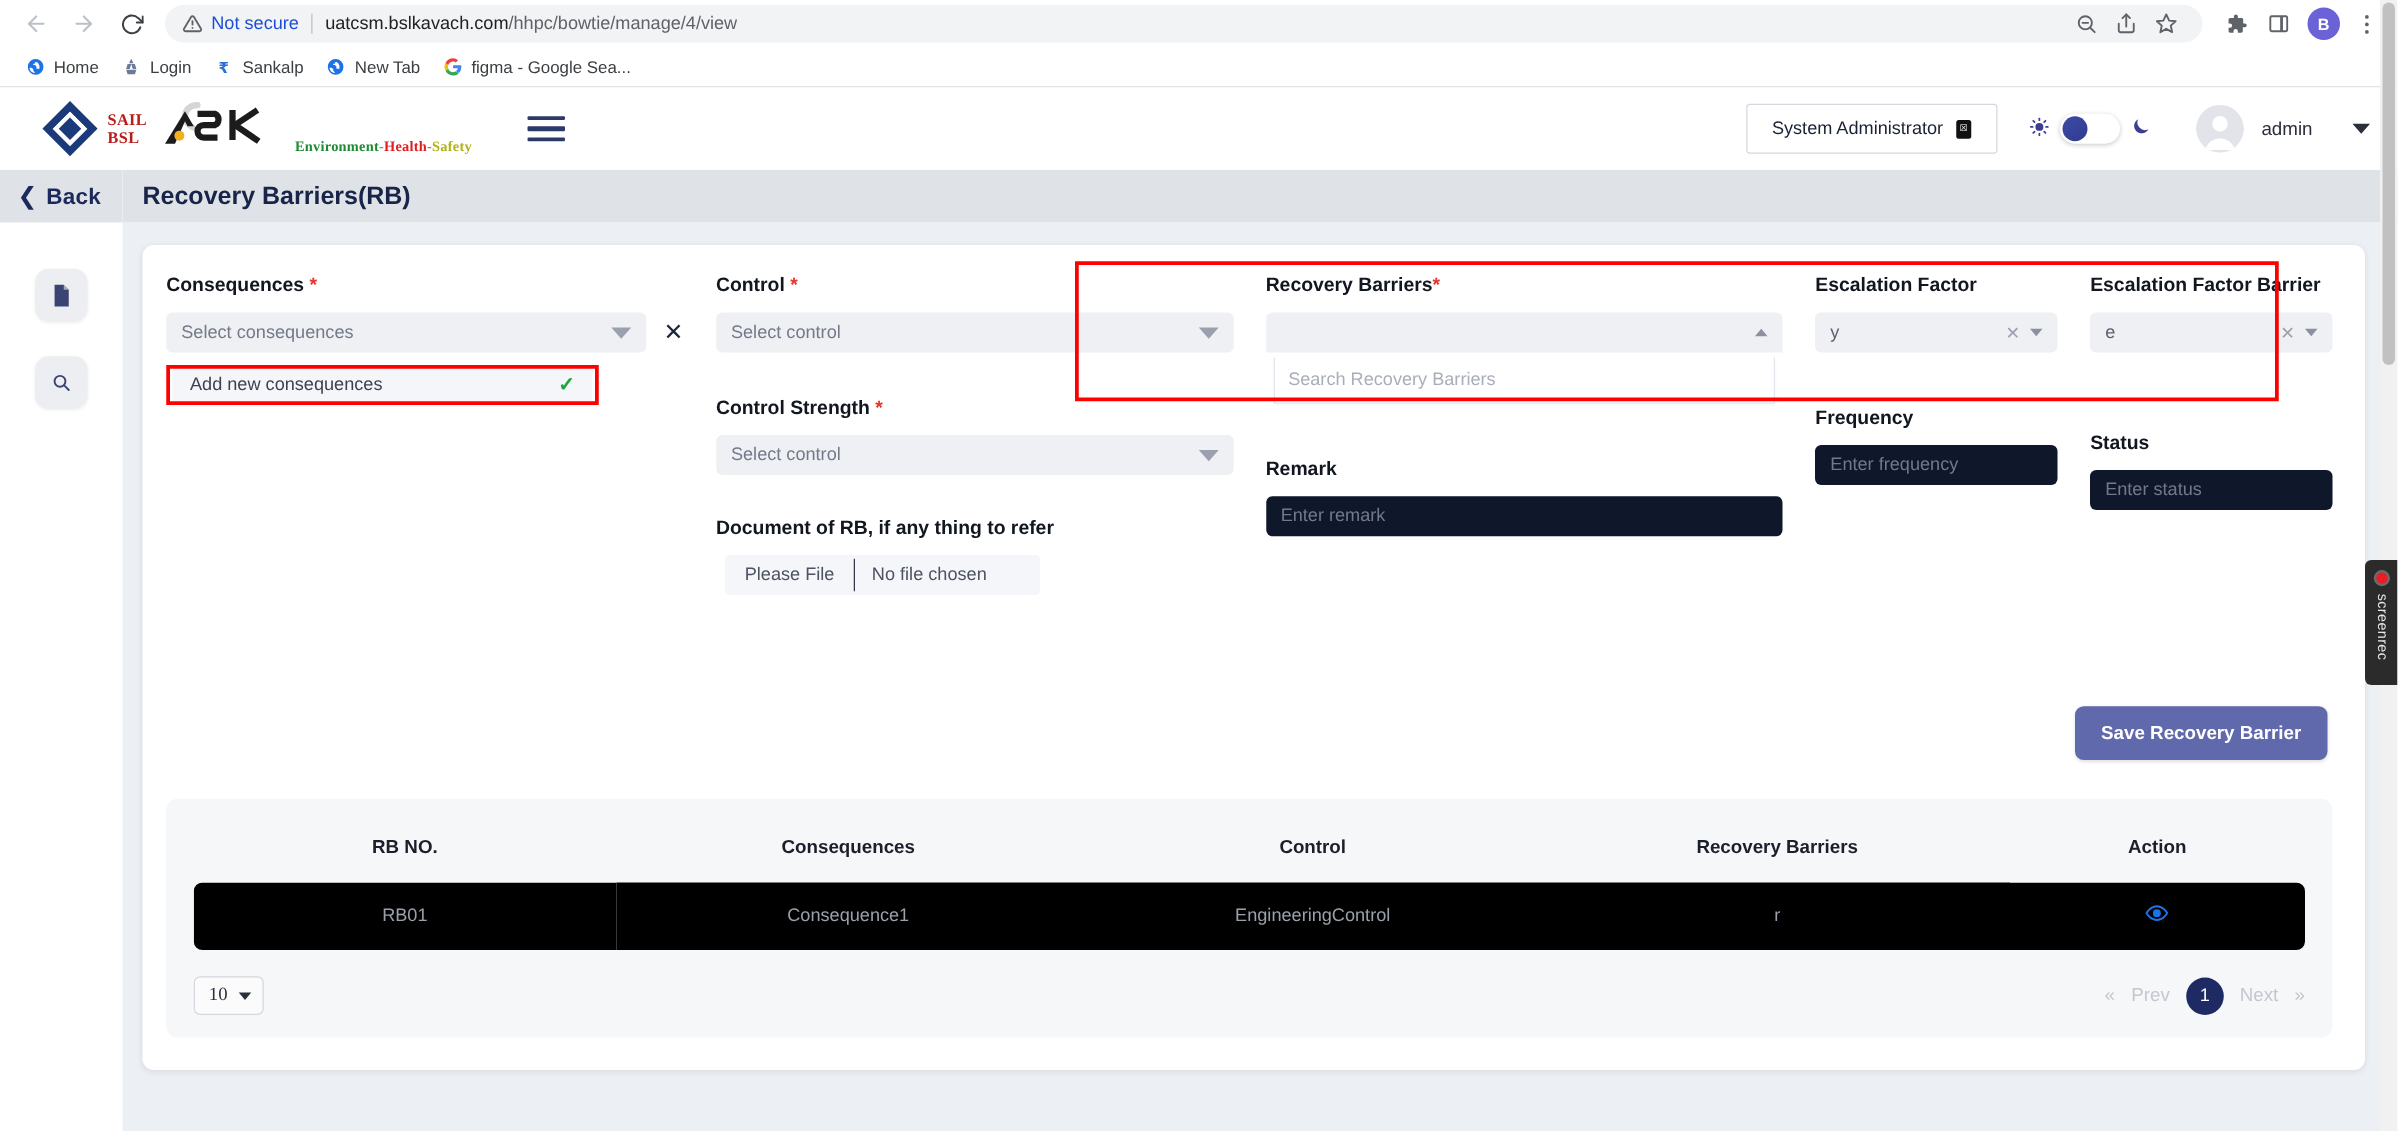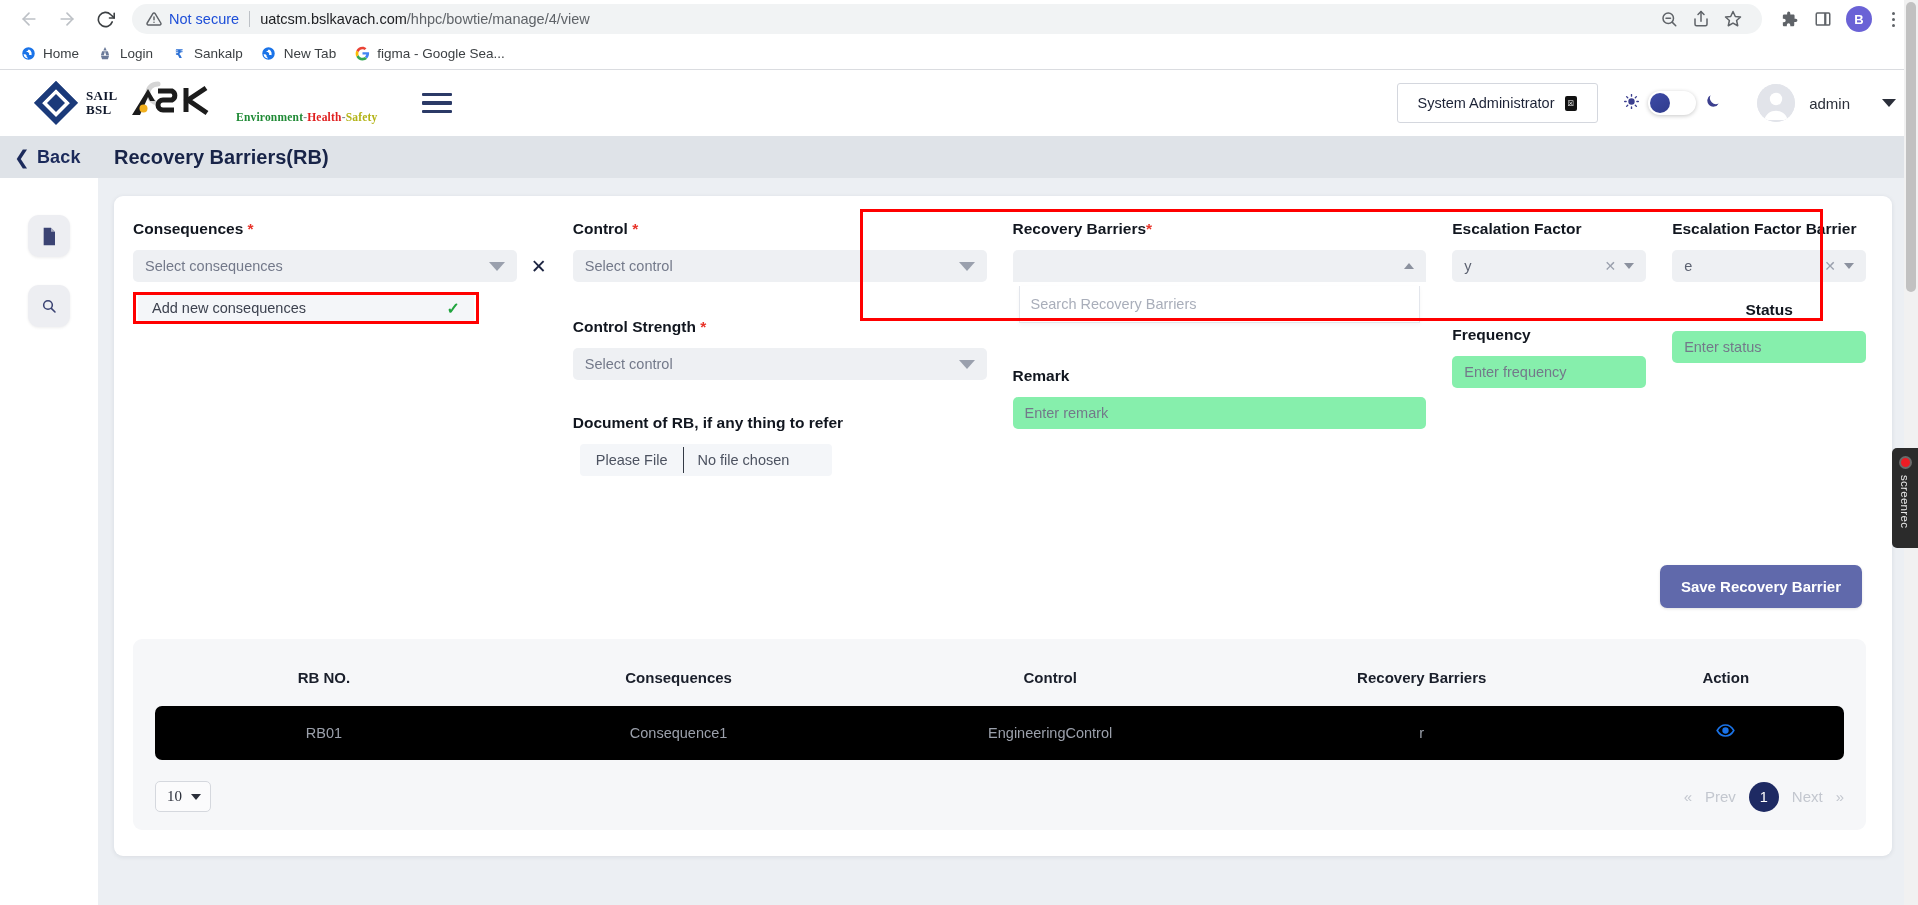--- a/index.html
+++ b/index.html
@@ -105,21 +105,21 @@
     height: 66px; width: 100%;
     background: #ffffff;
     display: flex; align-items: center;
     padding: 0 22px 0 30px;
     position: relative;
   }
   .logo-wrap { display: flex; align-items: center; gap: 4px; }
   .sail-logo { width: 52px; height: 52px; flex: 0 0 auto; }
   .sail-text {
     font-family: "Liberation Serif", serif;
-    font-size: 13px; font-weight: bold; color: #0f172a;
+    font-size: 13px; font-weight: bold; color: #b91c1c;
     line-height: 1.05; letter-spacing: .3px;
   }
   .ask-logo { margin-left: 6px; position: relative; }
   .ehs-line {
     font-family: "Liberation Serif", serif;
     font-size: 11.5px; font-weight: bold; letter-spacing: .2px;
     margin-top: -3px;
   }
   .ehs-env { color: #1f8a35; }
   .ehs-hea { color: #e02020; }
@@ -260,21 +260,21 @@
   .ctl {
     height: 32px;
     background: #eef0f3;
     border-radius: 5px;
     display: flex; align-items: center;
     padding: 0 12px;
     font-size: 14.5px;
     color: #6b7280;
     position: relative;
   }
-  .ctl.input-like { background: #86efac; }
+  .ctl.input-like { background: #0f172a; }
   .ctl .ph { color: #73798a; }
   .tri-down {
     margin-left: auto;
     width: 0; height: 0;
     border-left: 8px solid transparent;
     border-right: 8px solid transparent;
     border-top: 9px solid #9aa0ad;
   }
   .tri-up {
     margin-left: auto;
@@ -775,21 +775,21 @@
                   </div>
                 </div>
 
                 <div>
                   <span class="lbl">Escalation Factor Barrier</span>
                   <div class="ctl">
                     <span style="color:#5b6170;">e</span>
                     <span class="clear-x">✕</span>
                     <span class="mini-caret"></span>
                   </div>
-                  <div style="margin-top:19px;text-align:center;">
+                  <div style="margin-top:64px;">
                     <span class="lbl">Status</span>
                     <div class="ctl input-like">
                       <span class="ph">Enter status</span>
                     </div>
                   </div>
                 </div>
 
               </div>
             </div>
           </div>

